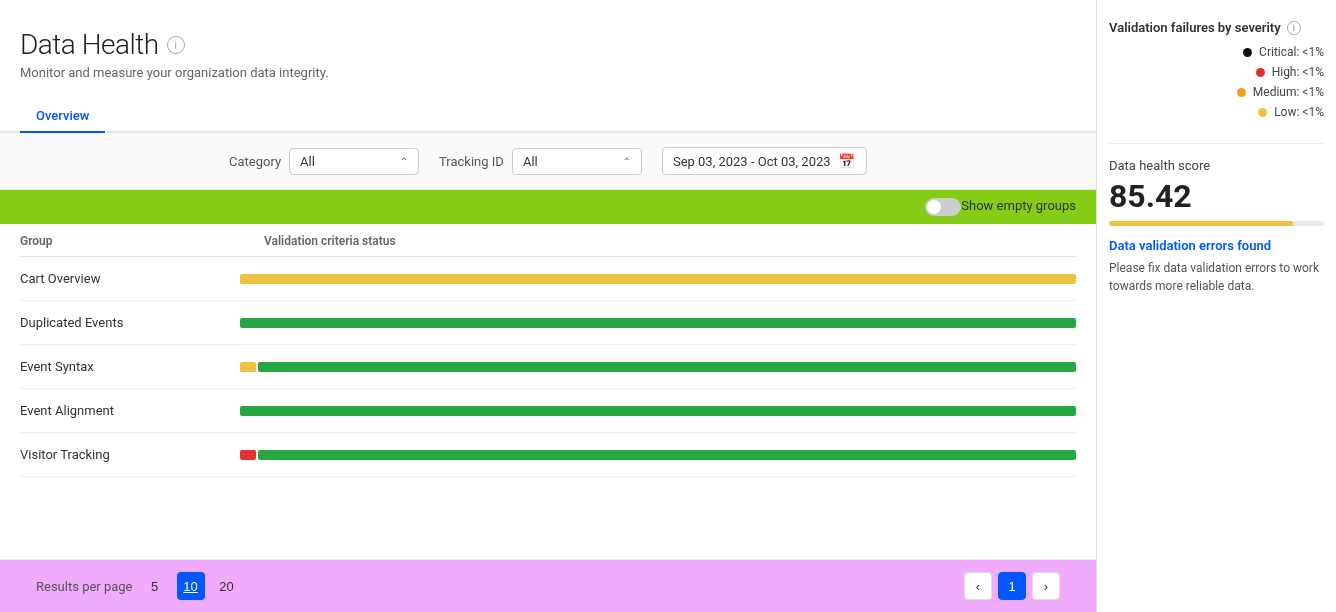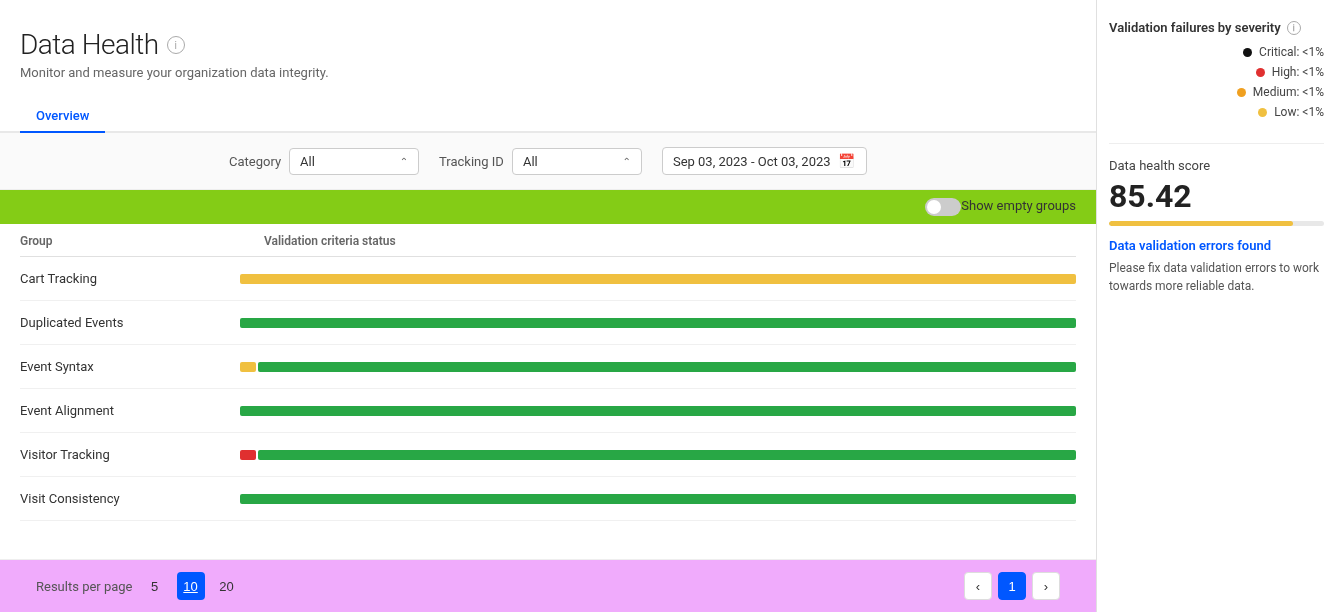--- a/index.html
+++ b/index.html
@@ -395,21 +395,21 @@
       <span class="show-empty-label">Show empty groups</span>
     </div>
 
     <div class="table-area">
       <div class="table-header">
         <div class="col-group">Group</div>
         <div class="col-status">Validation criteria status</div>
       </div>
       <div id="table-rows">
           <div class="table-row">
-            <div class="row-group-name">Cart Tracking</div>
+            <div class="row-group-name">Cart Overview</div>
             <div class="row-bar-area">
               <div class="bar-segment bar-yellow" style="flex: 1 1 0%; height: 10px;"></div>
             </div>
           </div>
           <div class="table-row">
             <div class="row-group-name">Duplicated Events</div>
             <div class="row-bar-area">
               <div class="bar-segment bar-green" style="flex: 1 1 0%; height: 10px;"></div>
             </div>
           </div>
@@ -426,26 +426,20 @@
               <div class="bar-segment bar-green" style="flex: 1 1 0%; height: 10px;"></div>
             </div>
           </div>
           <div class="table-row">
             <div class="row-group-name">Visitor Tracking</div>
             <div class="row-bar-area">
               <div class="bar-segment bar-red" style="width: 16px; height: 10px;"></div>
               <div class="bar-segment bar-green" style="flex: 1 1 0%; height: 10px;"></div>
             </div>
           </div>
-          <div class="table-row">
-            <div class="row-group-name">Visit Consistency</div>
-            <div class="row-bar-area">
-              <div class="bar-segment bar-green" style="flex: 1 1 0%; height: 10px;"></div>
-            </div>
-          </div>
         </div>
     </div>
 
     <div class="pagination-bar">
       <div class="results-per-page">
         <span>Results per page</span>
         <button class="page-size-btn">5</button>
         <button class="page-size-btn active">10</button>
         <button class="page-size-btn">20</button>
       </div>

